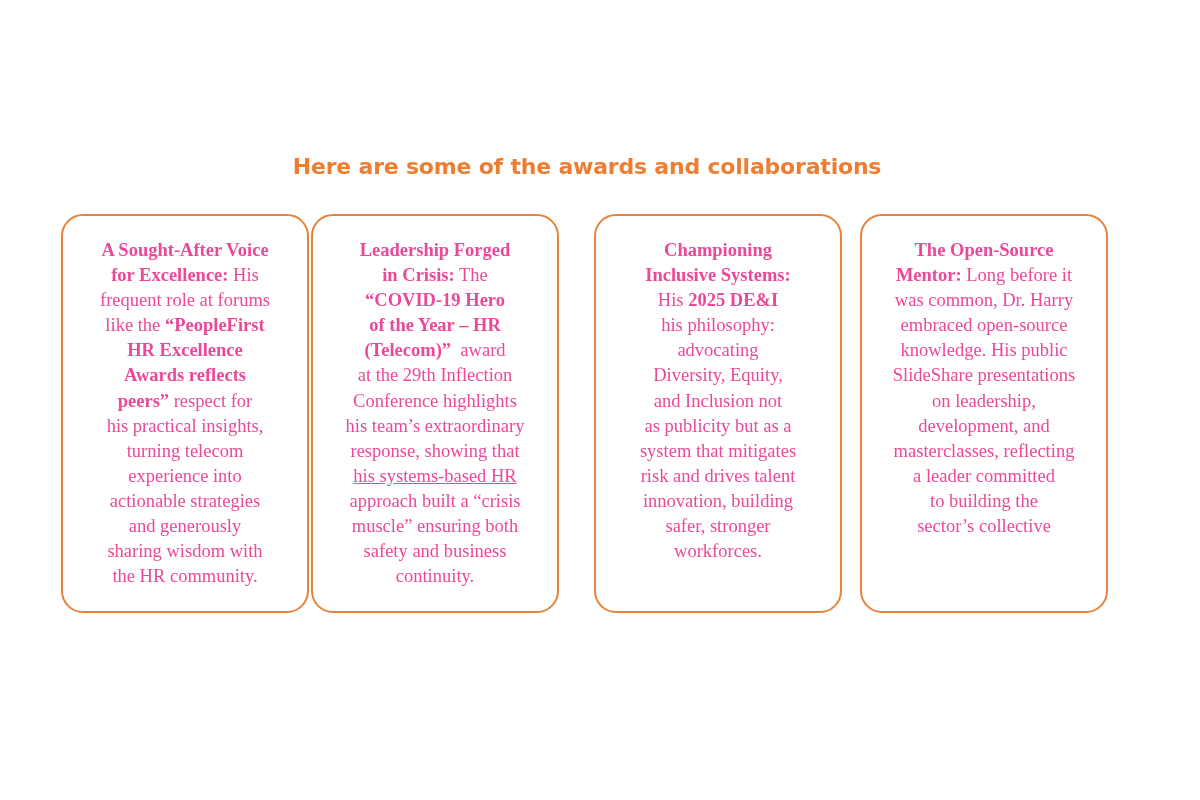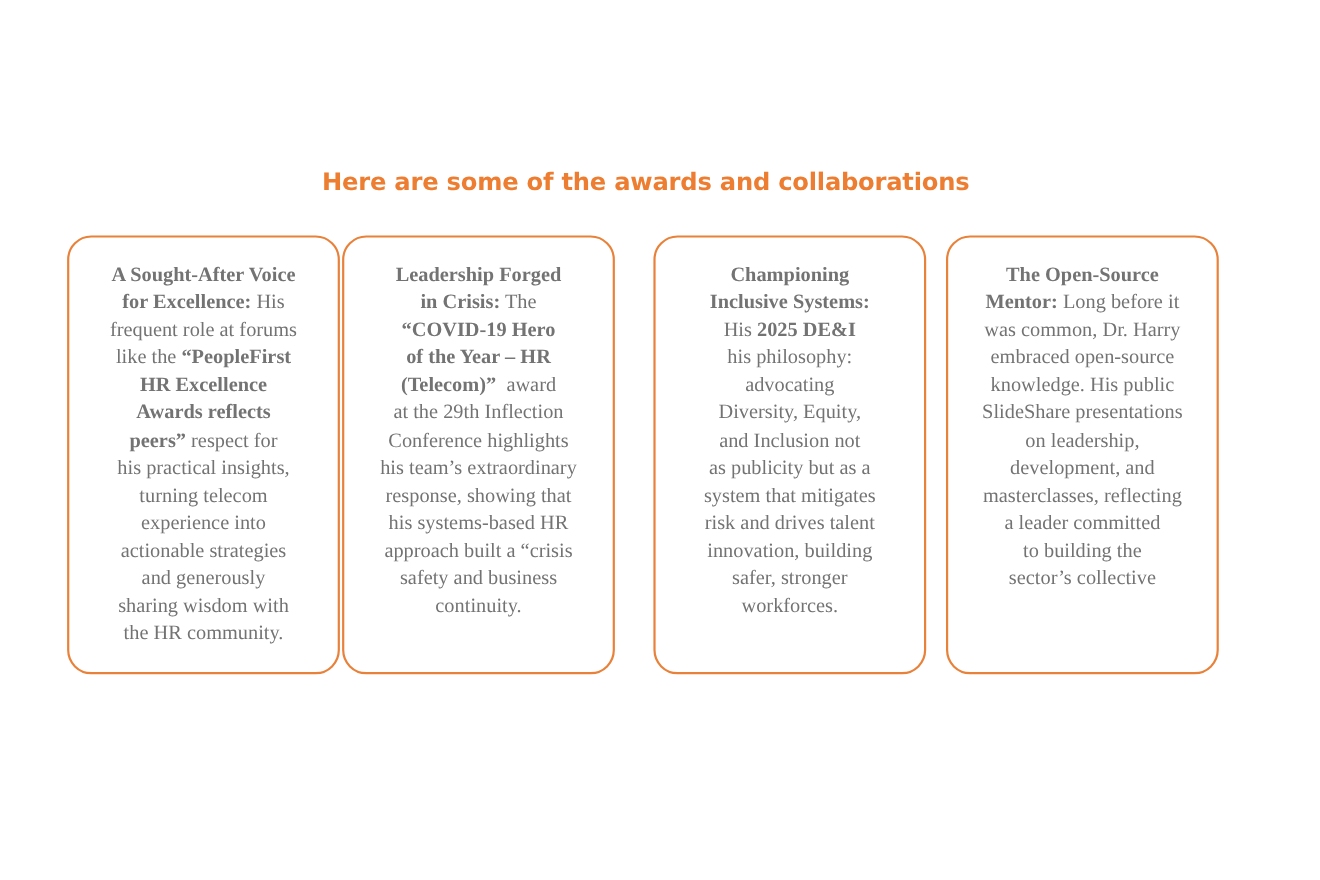--- a/index.html
+++ b/index.html
@@ -33,21 +33,21 @@
       height: 399px;
       box-sizing: border-box;
       border: 2px solid #E8823A;
       border-radius: 22px;
       background: #ffffff;
       padding: 22px 6px 0 6px;
       text-align: center;
       font-family: "Liberation Serif", serif;
       font-size: 18.5px;
       line-height: 25.1px;
-      color: #737373;
+      color: #ec4899;
     }
     .card b { font-weight: bold; }
     .card .line { display: block; white-space: nowrap; }
   </style>
 </head>
 <body>
 
 <h2 class="heading">Here are some of the awards and collaborations</h2>
 
 <div class="card" style="left:61px;" aria-label="A Sought-After Voice for Excellence">
@@ -69,22 +69,23 @@
 <div class="card" style="left:311px;" aria-label="Leadership Forged in Crisis">
     <span class="line"><b style="white-space: pre;">Leadership Forged</b></span>
     <span class="line"><b style="white-space: pre;">in Crisis:</b><span style="white-space: pre;"> The</span></span>
     <span class="line"><b style="white-space: pre;">“COVID-19 Hero</b></span>
     <span class="line"><b style="white-space: pre;">of the Year – HR</b></span>
     <span class="line"><b style="white-space: pre;">(Telecom)”</b><span style="white-space: pre;">  award</span></span>
     <span class="line"><span style="white-space: pre;">at the 29th Inflection</span></span>
     <span class="line"><span style="white-space: pre;">Conference highlights</span></span>
     <span class="line"><span style="white-space: pre;">his team’s extraordinary</span></span>
     <span class="line"><span style="white-space: pre;">response, showing that</span></span>
-    <span class="line"><span style="white-space: pre;">his systems-based HR</span></span>
+    <span class="line"><span style="white-space: pre; text-decoration: underline;">his systems-based HR</span></span>
     <span class="line"><span style="white-space: pre;">approach built a “crisis</span></span>
+    <span class="line"><span style="white-space: pre;">muscle” ensuring both</span></span>
     <span class="line"><span style="white-space: pre;">safety and business</span></span>
     <span class="line"><span style="white-space: pre;">continuity.</span></span>
   </div>
 <div class="card" style="left:594px;" aria-label="Championing Inclusive Systems">
     <span class="line"><b style="white-space: pre;">Championing</b></span>
     <span class="line"><b style="white-space: pre;">Inclusive Systems:</b></span>
     <span class="line"><span style="white-space: pre;">His </span><b style="white-space: pre;">2025 DE&amp;I</b></span>
     <span class="line"><span style="white-space: pre;">his philosophy:</span></span>
     <span class="line"><span style="white-space: pre;">advocating</span></span>
     <span class="line"><span style="white-space: pre;">Diversity, Equity,</span></span>

